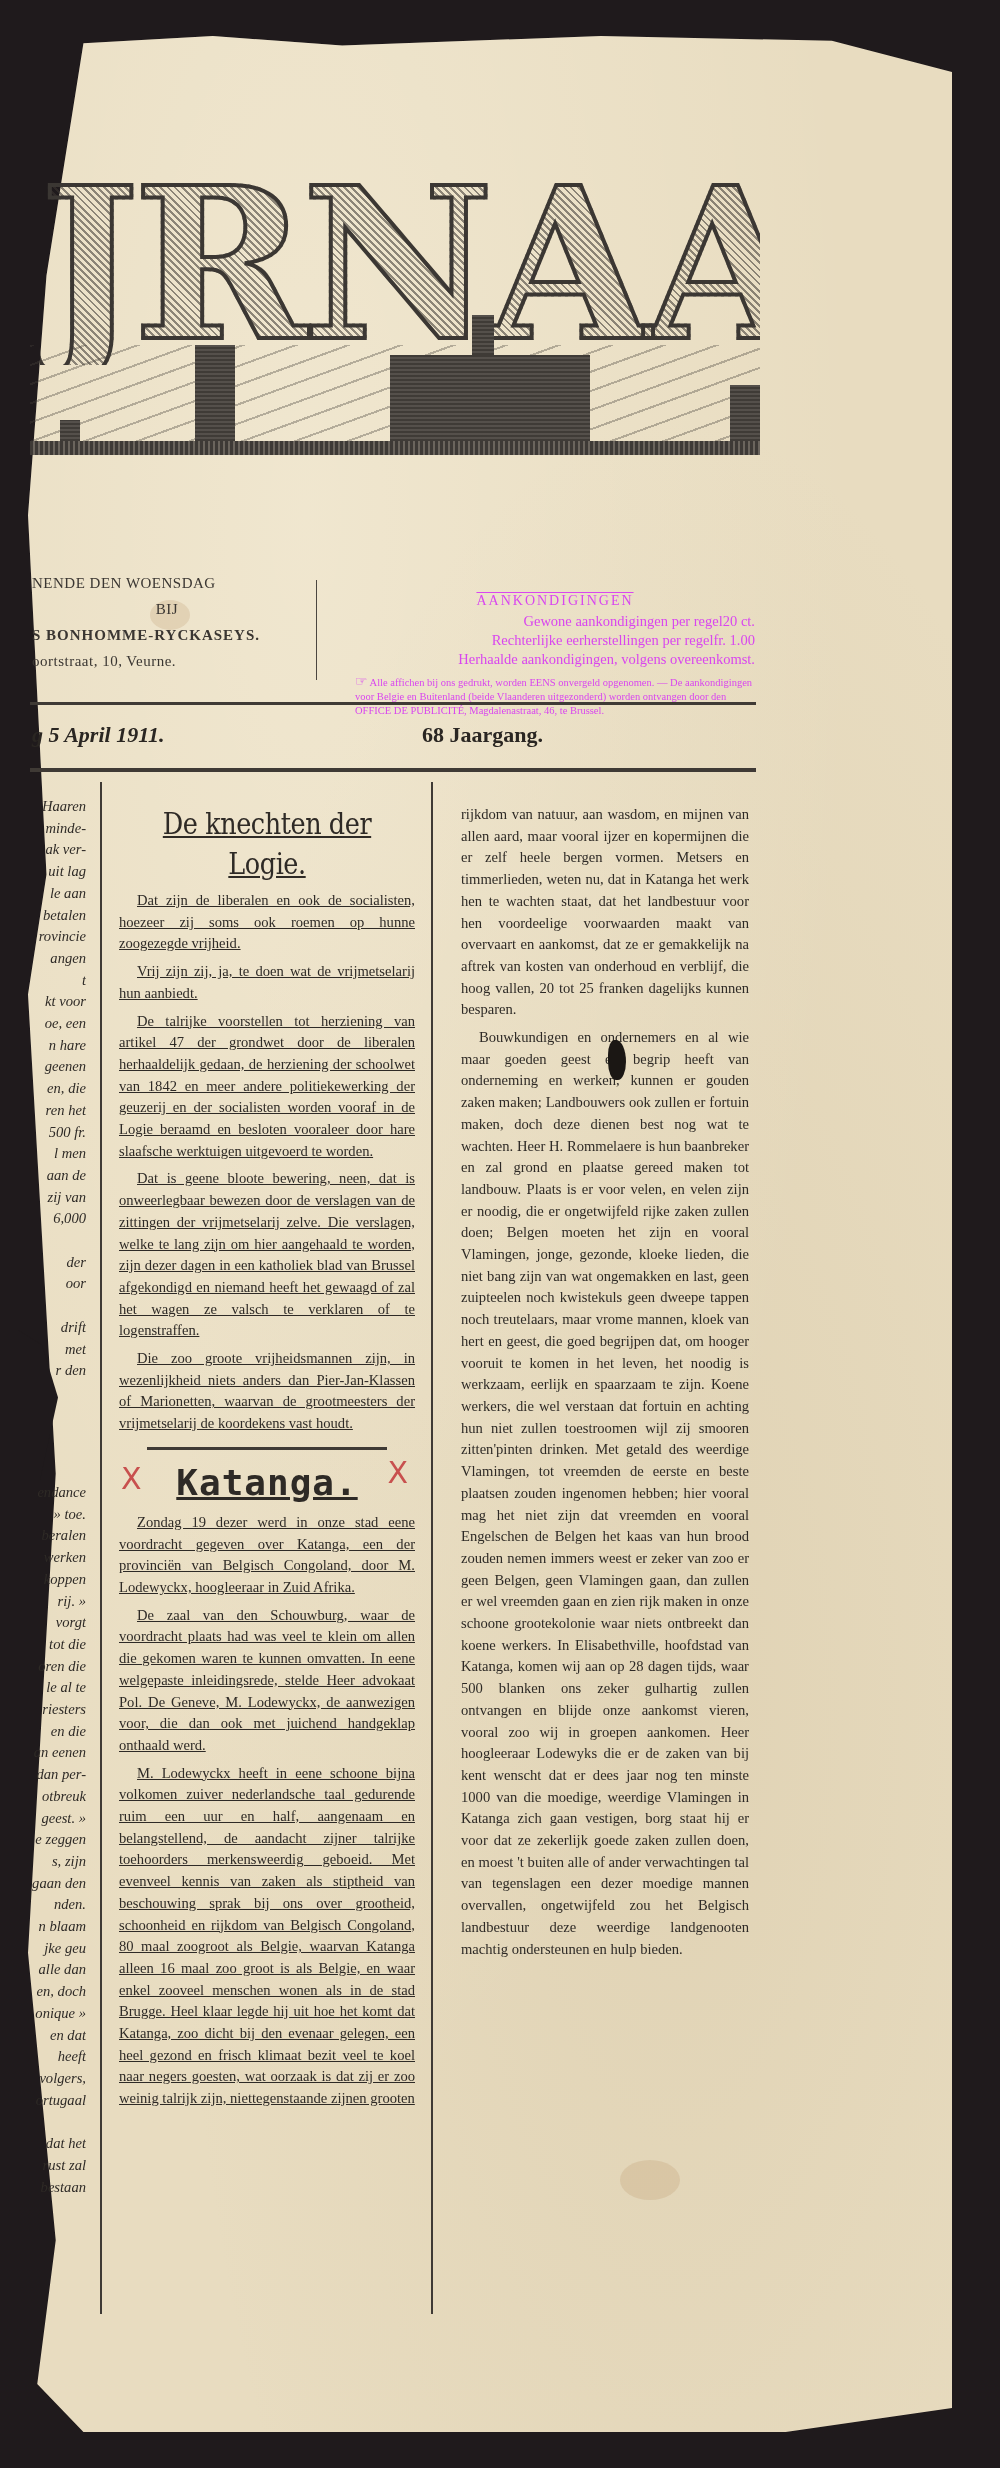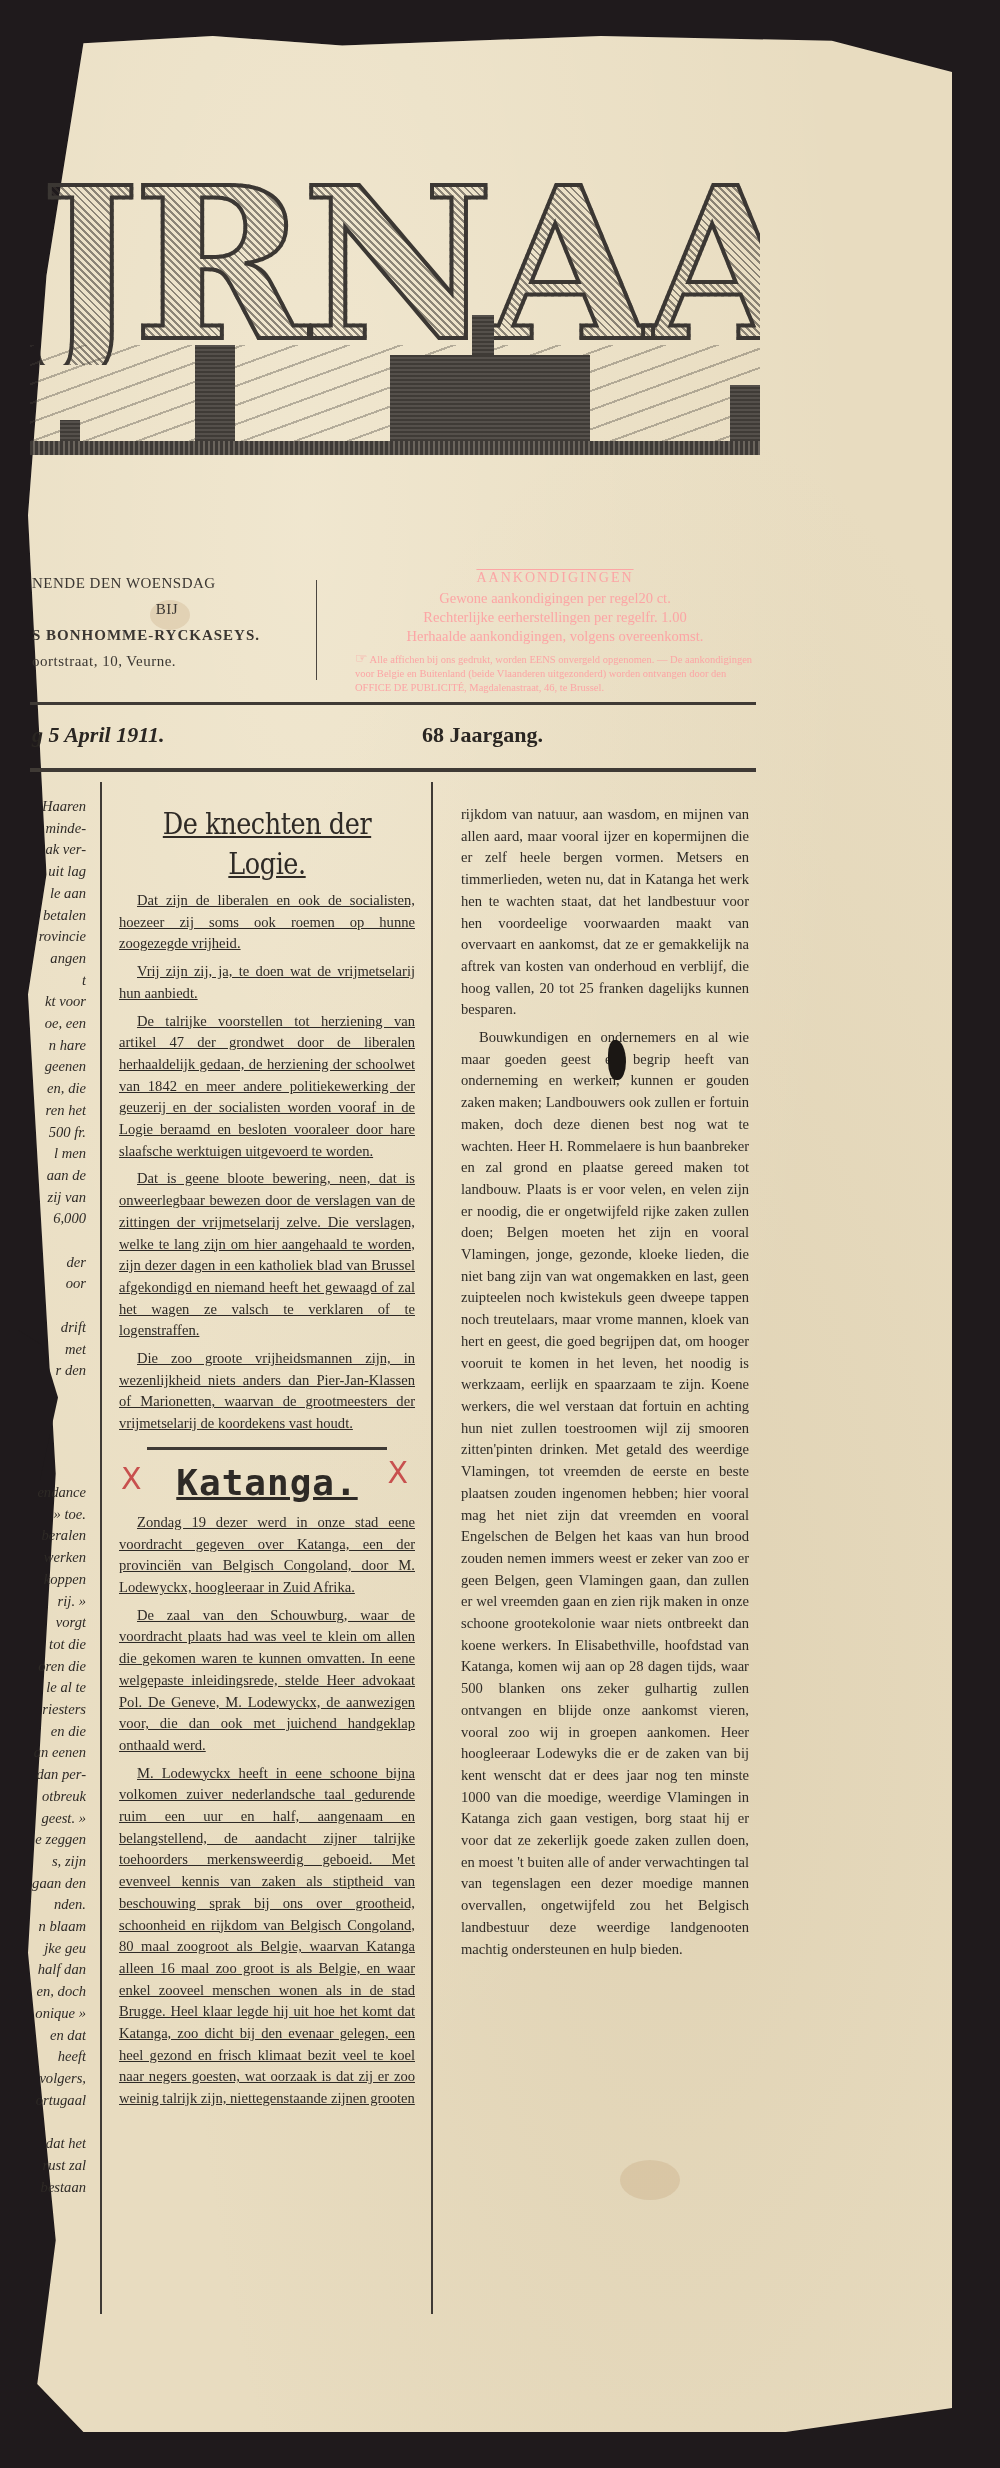--- a/index.html
+++ b/index.html
@@ -55,25 +55,25 @@
   
   .pub-info {
     position:absolute; left:32px; top:570px; width:270px;
     font-family:"Liberation Serif", serif; font-size:15px; line-height:26px;
     letter-spacing:0.5px; color:#3a3632;
   }
   .pub-info .c { text-align:center; }
   .pub-info .bold { font-weight:bold; letter-spacing:1px; }
   .vsep { position:absolute; left:316px; top:580px; width:1px; height:100px; background:#4b4640; }
   .ads {
-    position:absolute; left:355px; top:568px; width:400px;
-    font-size:14.5px; line-height:19px; color:#fca5a5;
+    position:absolute; left:355px; top:591px; width:400px;
+    font-size:14.5px; line-height:19px; color:#d946ef;
   }
   .ads .h { text-align:center; letter-spacing:2px; font-size:14px; margin-bottom:2px; text-decoration:overline; }
-  .ads .row { display:flex; justify-content:center; }
+  .ads .row { display:flex; justify-content:flex-end; }
   .ads .note { font-size:10.5px; line-height:14px; margin-top:6px; }
   .hand { display:inline-block; font-size:14px; margin-right:2px; }
   .rule { position:absolute; height:3px; background:#3f3a35; }
   .dateline {
     position:absolute; top:722px; font-size:22px; font-weight:bold; font-style:italic;
   }
   .dateline.num { font-style:normal; }
   
   .col {
     position:absolute; font-size:14.6px; line-height:21.7px; color:#2e2a26;
@@ -195,21 +195,21 @@
     <div>an eenen</div>
     <div>dan per-</div>
     <div>otbreuk</div>
     <div>geest. »</div>
     <div>e zeggen</div>
     <div>s, zijn</div>
     <div>gaan den</div>
     <div>nden.</div>
     <div>n blaam</div>
     <div>jke geu</div>
-    <div>half dan</div>
+    <div>alle dan</div>
     <div>en, doch</div>
     <div>onique »</div>
     <div>en dat</div>
     <div>heeft</div>
     <div>volgers,</div>
     <div>ortugaal</div>
     <div>&nbsp;</div>
     <div>dat het</div>
     <div>rust zal</div>
     <div>bestaan</div>

